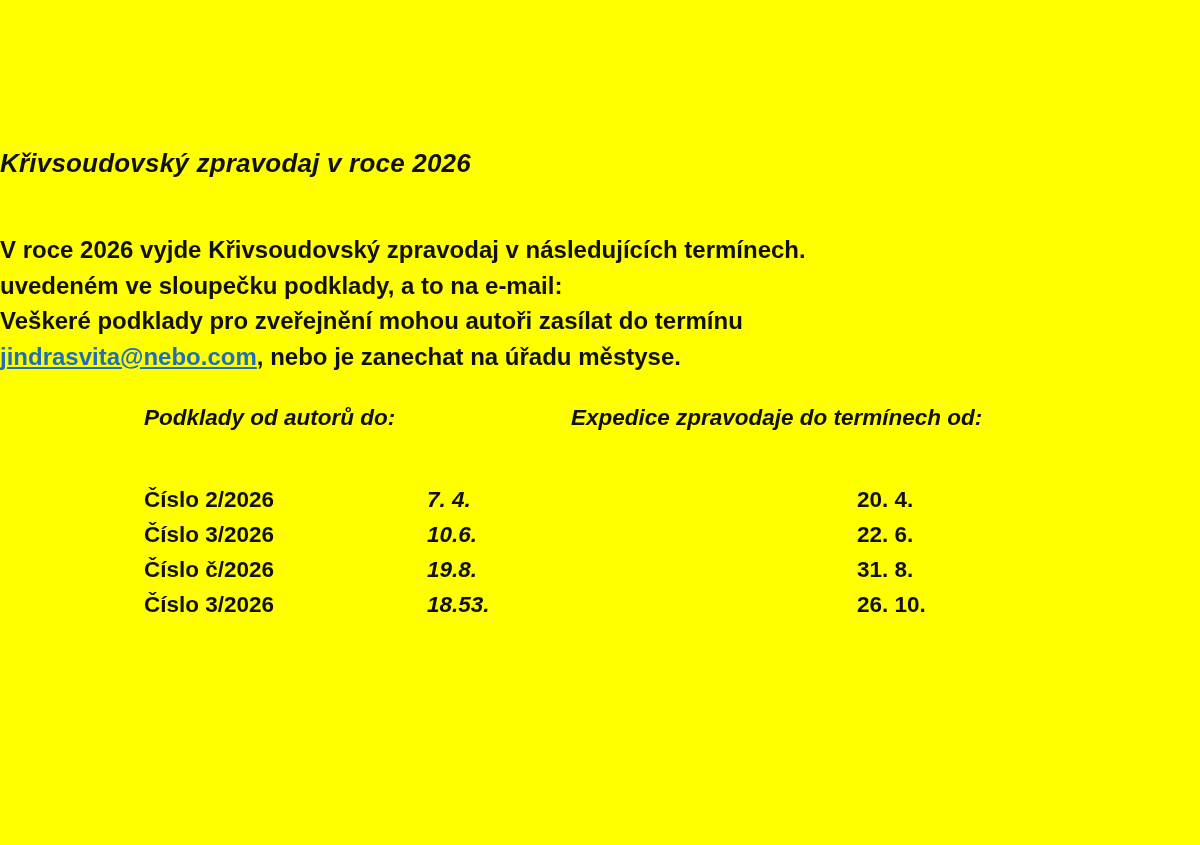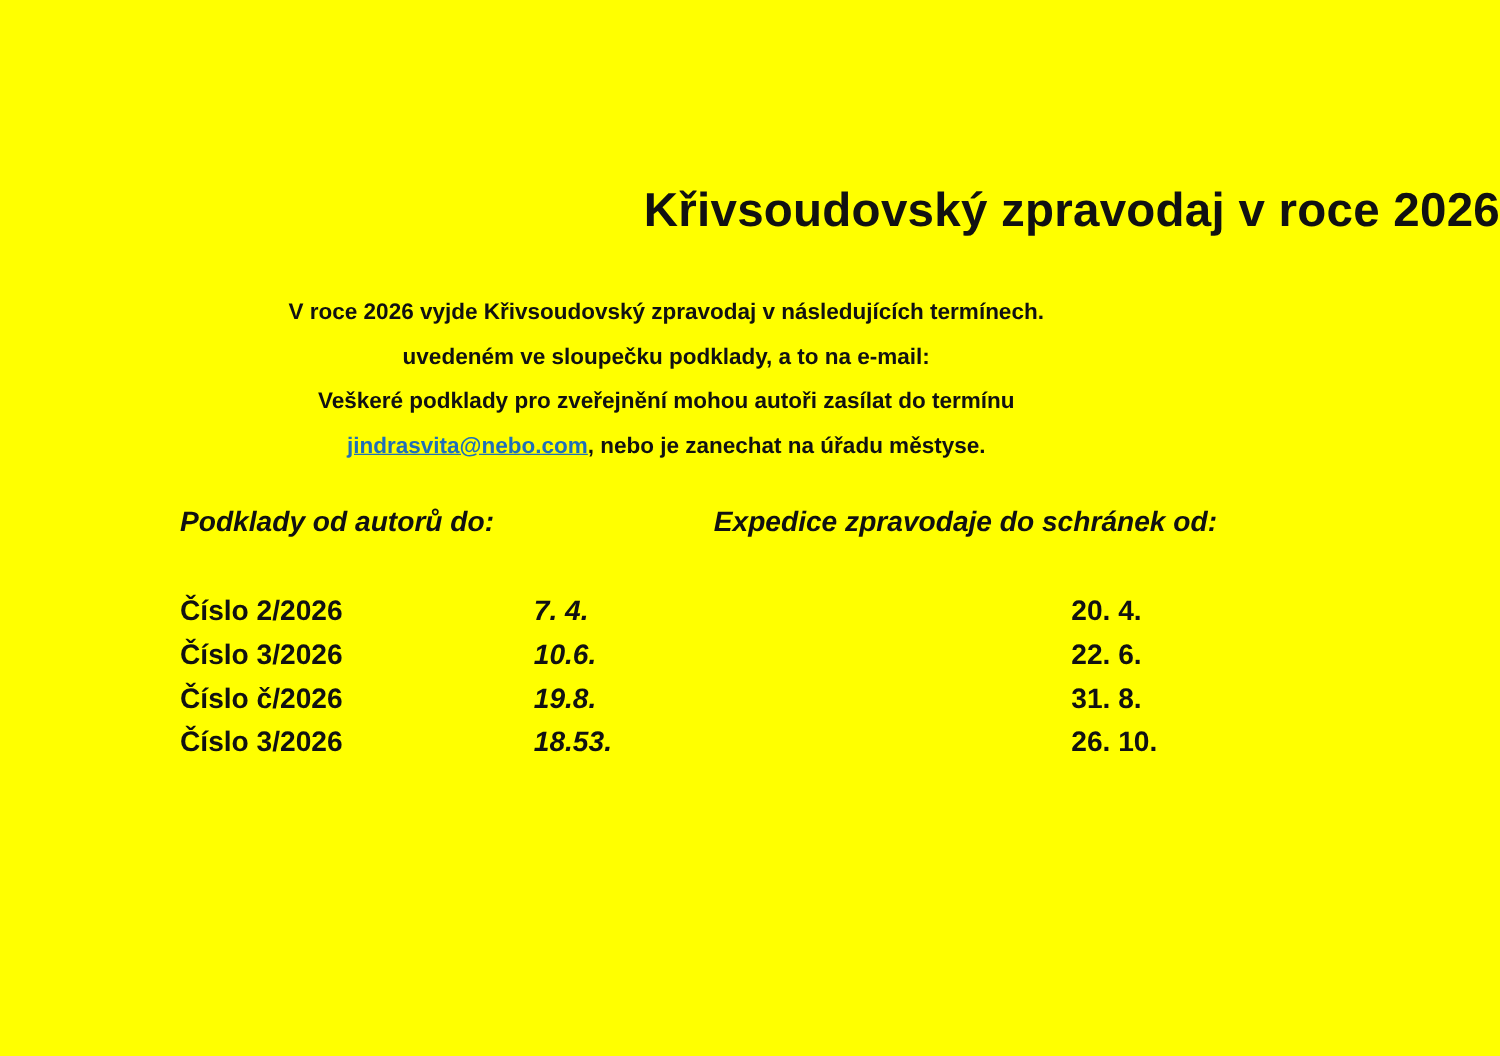--- a/index.html
+++ b/index.html
@@ -13,51 +13,51 @@
       position: relative;
       overflow: hidden;
       font-family: "Liberation Sans", "DejaVu Sans", sans-serif;
       color: #111111;
     }
     .title {
       position: absolute;
       top: 148px;
       left: 0;
       width: 1200px;
-      text-align: right;
-      font-size: 38px;
+      text-align: left;
+      font-size: 26px;
       font-weight: bold;
       letter-spacing: 0.2px;
+      font-style: italic;
     }
     .intro {
       position: absolute;
       top: 232px;
       left: 0;
       width: 1066px;
-      text-align: center;
-      font-size: 18px;
+      font-size: 24px;
       font-weight: bold;
       line-height: 35.5px;
     }
     .intro a {
       color: #1F6FB8;
       text-decoration: underline;
     }
     .col-header {
       position: absolute;
       top: 405px;
       font-size: 22.5px;
       font-weight: bold;
       font-style: italic;
     }
     .col-header.left { left: 144px; }
     .col-header.right { left: 571px; }
     .rows {
       position: absolute;
-      top: 476px;
+      top: 487px;
       left: 0;
       width: 1200px;
     }
     .row {
       position: relative;
       height: 35px;
       font-size: 22.5px;
       font-weight: bold;
     }
     .row span { position: absolute; top: 0; }
@@ -72,21 +72,21 @@
   <h1 class="title" style="margin:0">Křivsoudovský zpravodaj v roce 2026</h1>
 
   <div class="intro">
     <div>V roce 2026 vyjde Křivsoudovský zpravodaj v následujících termínech.</div>
     <div>uvedeném ve sloupečku podklady, a to na e-mail:</div>
     <div>Veškeré podklady pro zveřejnění mohou autoři zasílat do termínu</div>
     <div><a href="mailto:jindrasvita@gmail.com">jindrasvita@nebo.com</a><span>, nebo je zanechat na úřadu městyse.</span></div>
   </div>
 
   <div class="col-header left">Podklady od autorů do:</div>
-  <div class="col-header right">Expedice zpravodaje do schránek od:</div>
+  <div class="col-header right">Expedice zpravodaje do termínech od:</div>
 
   <div class="rows">
     <div class="row">
       <span class="issue">Číslo 2/2026</span>
       <span class="deadline">7. 4.</span>
       <span class="dispatch">20. 4.</span>
     </div>
     <div class="row">
       <span class="issue">Číslo 3/2026</span>
       <span class="deadline">10.6.</span>

